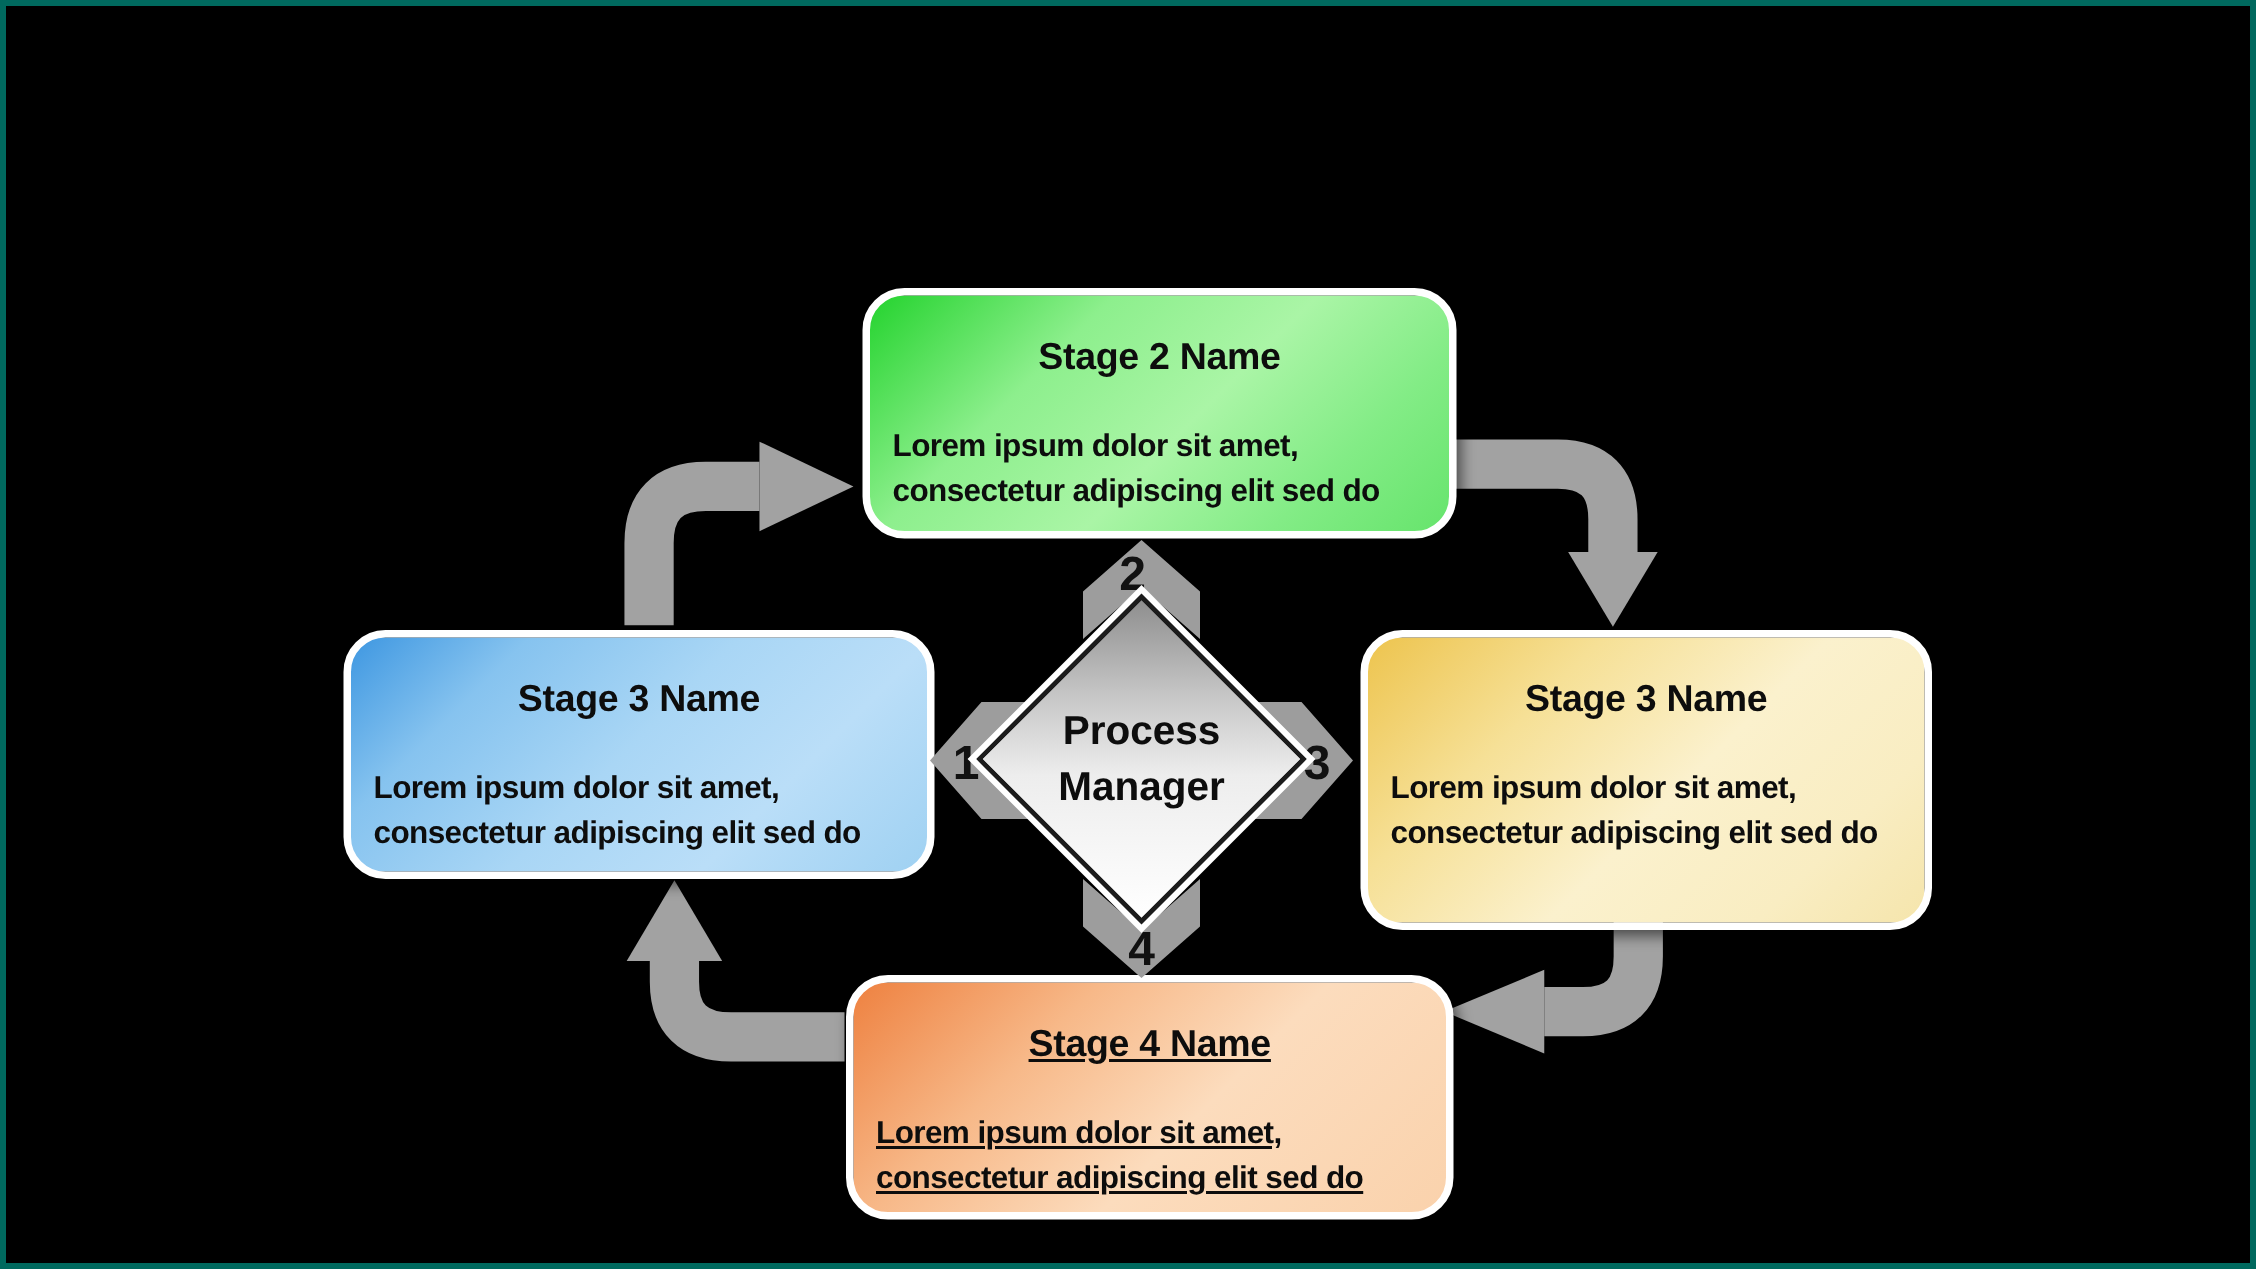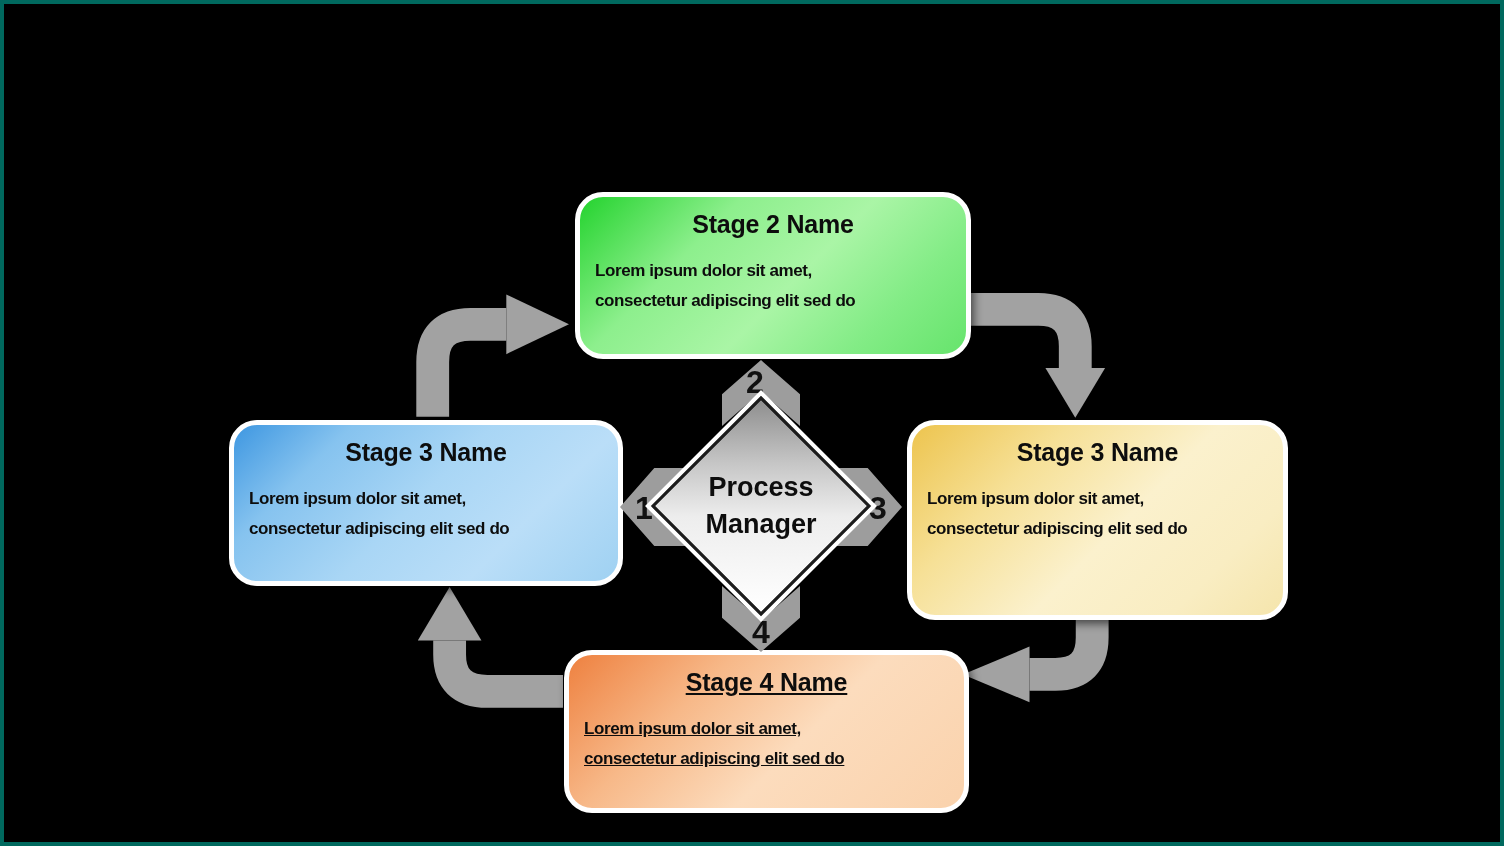--- a/index.html
+++ b/index.html
@@ -32,25 +32,26 @@
     border-radius:28px;
     box-shadow:3px 4px 9px rgba(0,0,0,0.55);
     color:#0d0d0d;
   }
   .stage-title{
     padding-top:13px;
     text-align:center;
     font-size:25px;
     font-weight:700;
     letter-spacing:-0.2px;
+    margin-top:14px;
   }
   .stage-body{
-    margin-top:17px;
+    margin-top:30px;
     padding:0 10px 0 15px;
-    font-size:17px;
+    font-size:21px;
     font-weight:700;
     letter-spacing:-0.4px;
     line-height:30px;
   }
   .stage-body .line{white-space:nowrap;}
   #stage1{left:225px;top:416px;width:394px;height:166px;}
   #stage2{left:571px;top:188px;width:396px;height:167px;}
   #stage3{left:903px;top:416px;width:381px;height:200px;}
   #stage4{left:560px;top:646px;width:405px;height:163px;}
   

